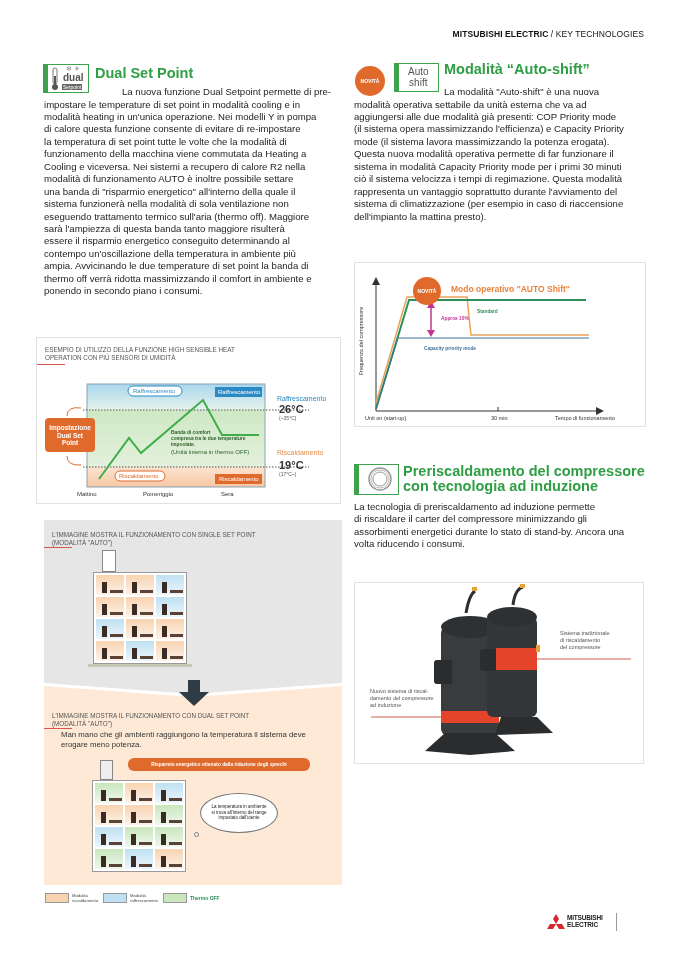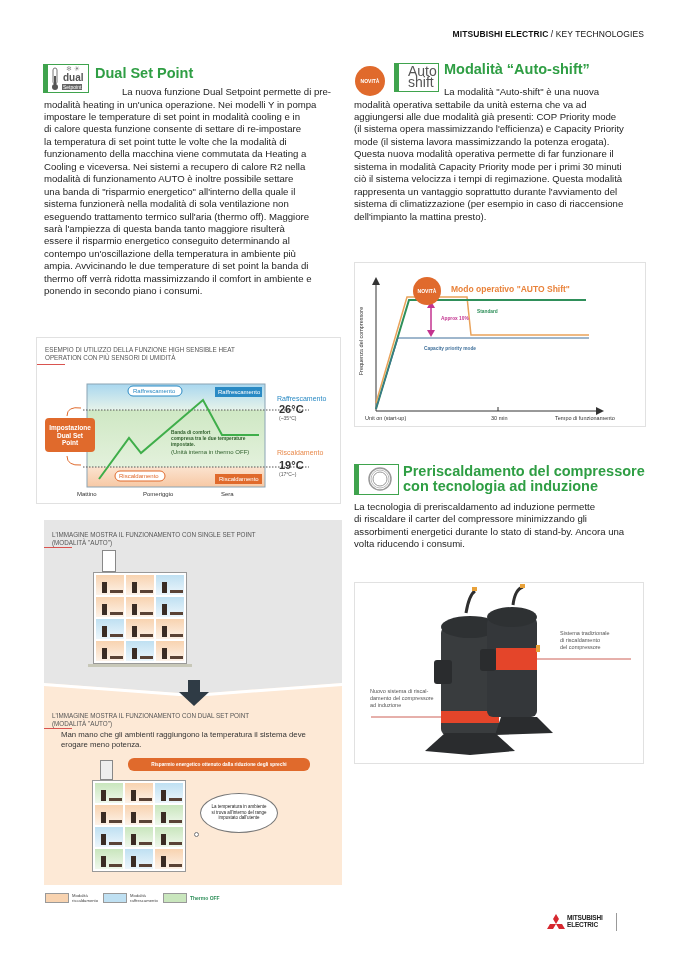--- a/index.html
+++ b/index.html
@@ -32,23 +32,23 @@
     <rect x="5" y="10" width="2" height="9" fill="#555"></rect>
     <circle cx="6" cy="21" r="3" fill="#555"></circle>
   </svg>
   <div style="position:absolute;left:18px;top:0px;font-size:7px;color:#888;">❄ ☀</div>
   <div style="position:absolute;left:15px;top:7px;font-size:10px;color:#555;font-weight:bold;">dual</div>
   <div style="position:absolute;left:14px;top:19px;font-size:5px;color:#fff;background:#666;padding:0 1px;">Setpoint</div>
 </div>
 <div class="sec-title" style="left:95px;top:66px;">Dual Set Point</div>
 <div class="lead" style="left:95px;top:86px;padding-left:27px;">La nuova funzione Dual Setpoint permette di pre-</div>
 <div class="body-text" id="dsp-body" style="left:44px;top:98.5px;width:300px;">
+    <p>impostare le temperature di set point in modalità cooling e in</p>
     <p>modalità heating in un'unica operazione. Nei modelli Y in pompa</p>
-    <p>impostare le temperature di set point in modalità cooling e in</p>
-    <p>di calore questa funzione consente di settare di re-impostare</p>
+    <p>di calore questa funzione consente di evitare di re-impostare</p>
     <p>la temperatura di set point tutte le volte che la modalità di</p>
     <p>funzionamento della macchina viene commutata da Heating a</p>
     <p>Cooling e viceversa. Nei sistemi a recupero di calore R2 nella</p>
     <p>modalità di funzionamento AUTO è inoltre possibile settare</p>
     <p>una banda di "risparmio energetico" all'interno della quale il</p>
     <p>sistema funzionerà nella modalità di sola ventilazione non</p>
     <p>eseguendo trattamento termico sull'aria (thermo off). Maggiore</p>
     <p>sarà l'ampiezza di questa banda tanto maggiore risulterà</p>
     <p>essere il risparmio energetico conseguito determinando al</p>
     <p>contempo un'oscillazione della temperatura in ambiente più</p>
@@ -273,21 +273,21 @@
     </div>
     <div style="width: 24px; height: 10px; border: 1px solid rgb(153, 153, 153); background: rgb(201, 230, 189);"></div>
     <div style="line-height: 5px; color: rgb(47, 143, 90); font-weight: bold; font-size: 5px; margin-right: 2px;">
       <div>Thermo OFF</div>
       <div></div>
     </div>
   </div>
 
 <div class="novita" style="left:355px;top:66px;width:30px;height:30px;">NOVITÀ</div>
 <div class="sec-icon" style="left:394px;top:63px;width:45px;height:29px;">
-  <div style="position:absolute;left:9px;top:2px;font-size:14px;color:#555;line-height:11px;text-align:left;">
+  <div style="position:absolute;left:9px;top:2px;font-size:10px;color:#555;line-height:11px;text-align:center;">
     <div>Auto</div>
     <div>shift</div>
   </div>
 </div>
 <div class="sec-title" style="left:444px;top:62px;">Modalità “Auto-shift”</div>
 <div class="lead" style="left:444px;top:86px;">La modalità "Auto-shift" è una nuova</div>
 <div class="body-text" id="as-body" style="left:354px;top:98.5px;width:300px;">
     <p>modalità operativa settabile da unità esterna che va ad</p>
     <p>aggiungersi alle due modalità già presenti: COP Priority mode</p>
     <p>(il sistema opera massimizzando l'efficienza) e Capacity Priority</p>

